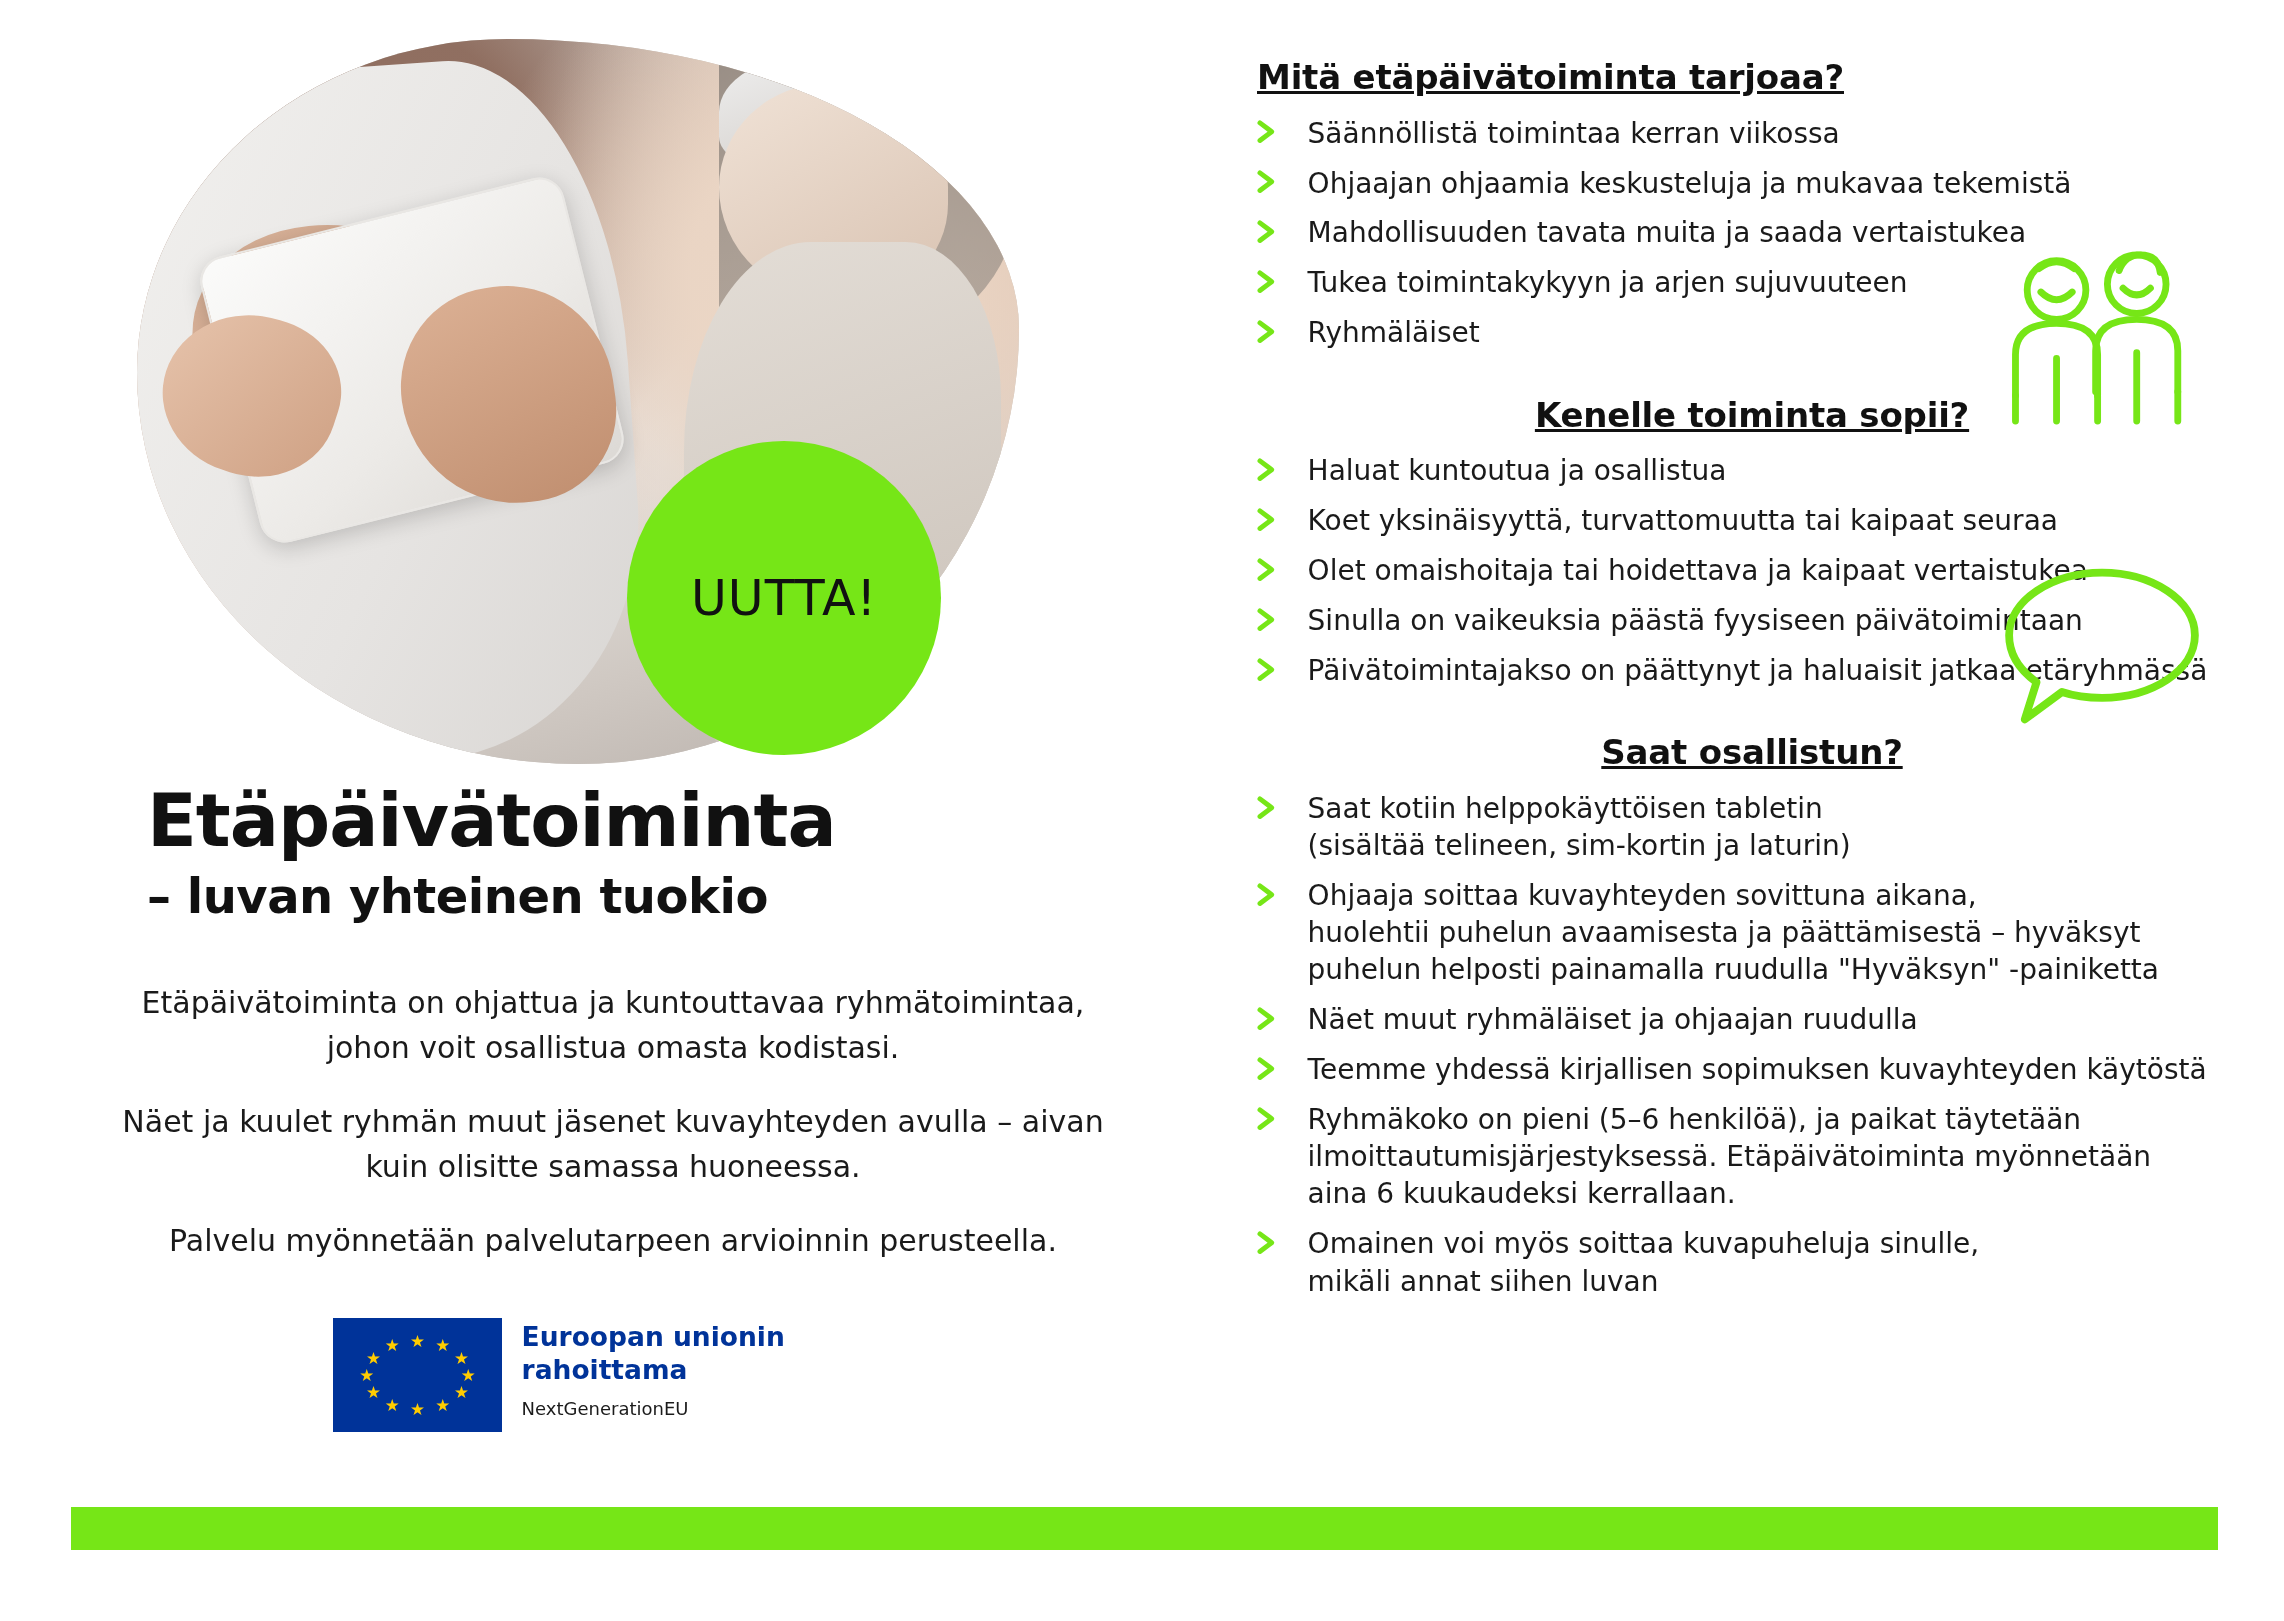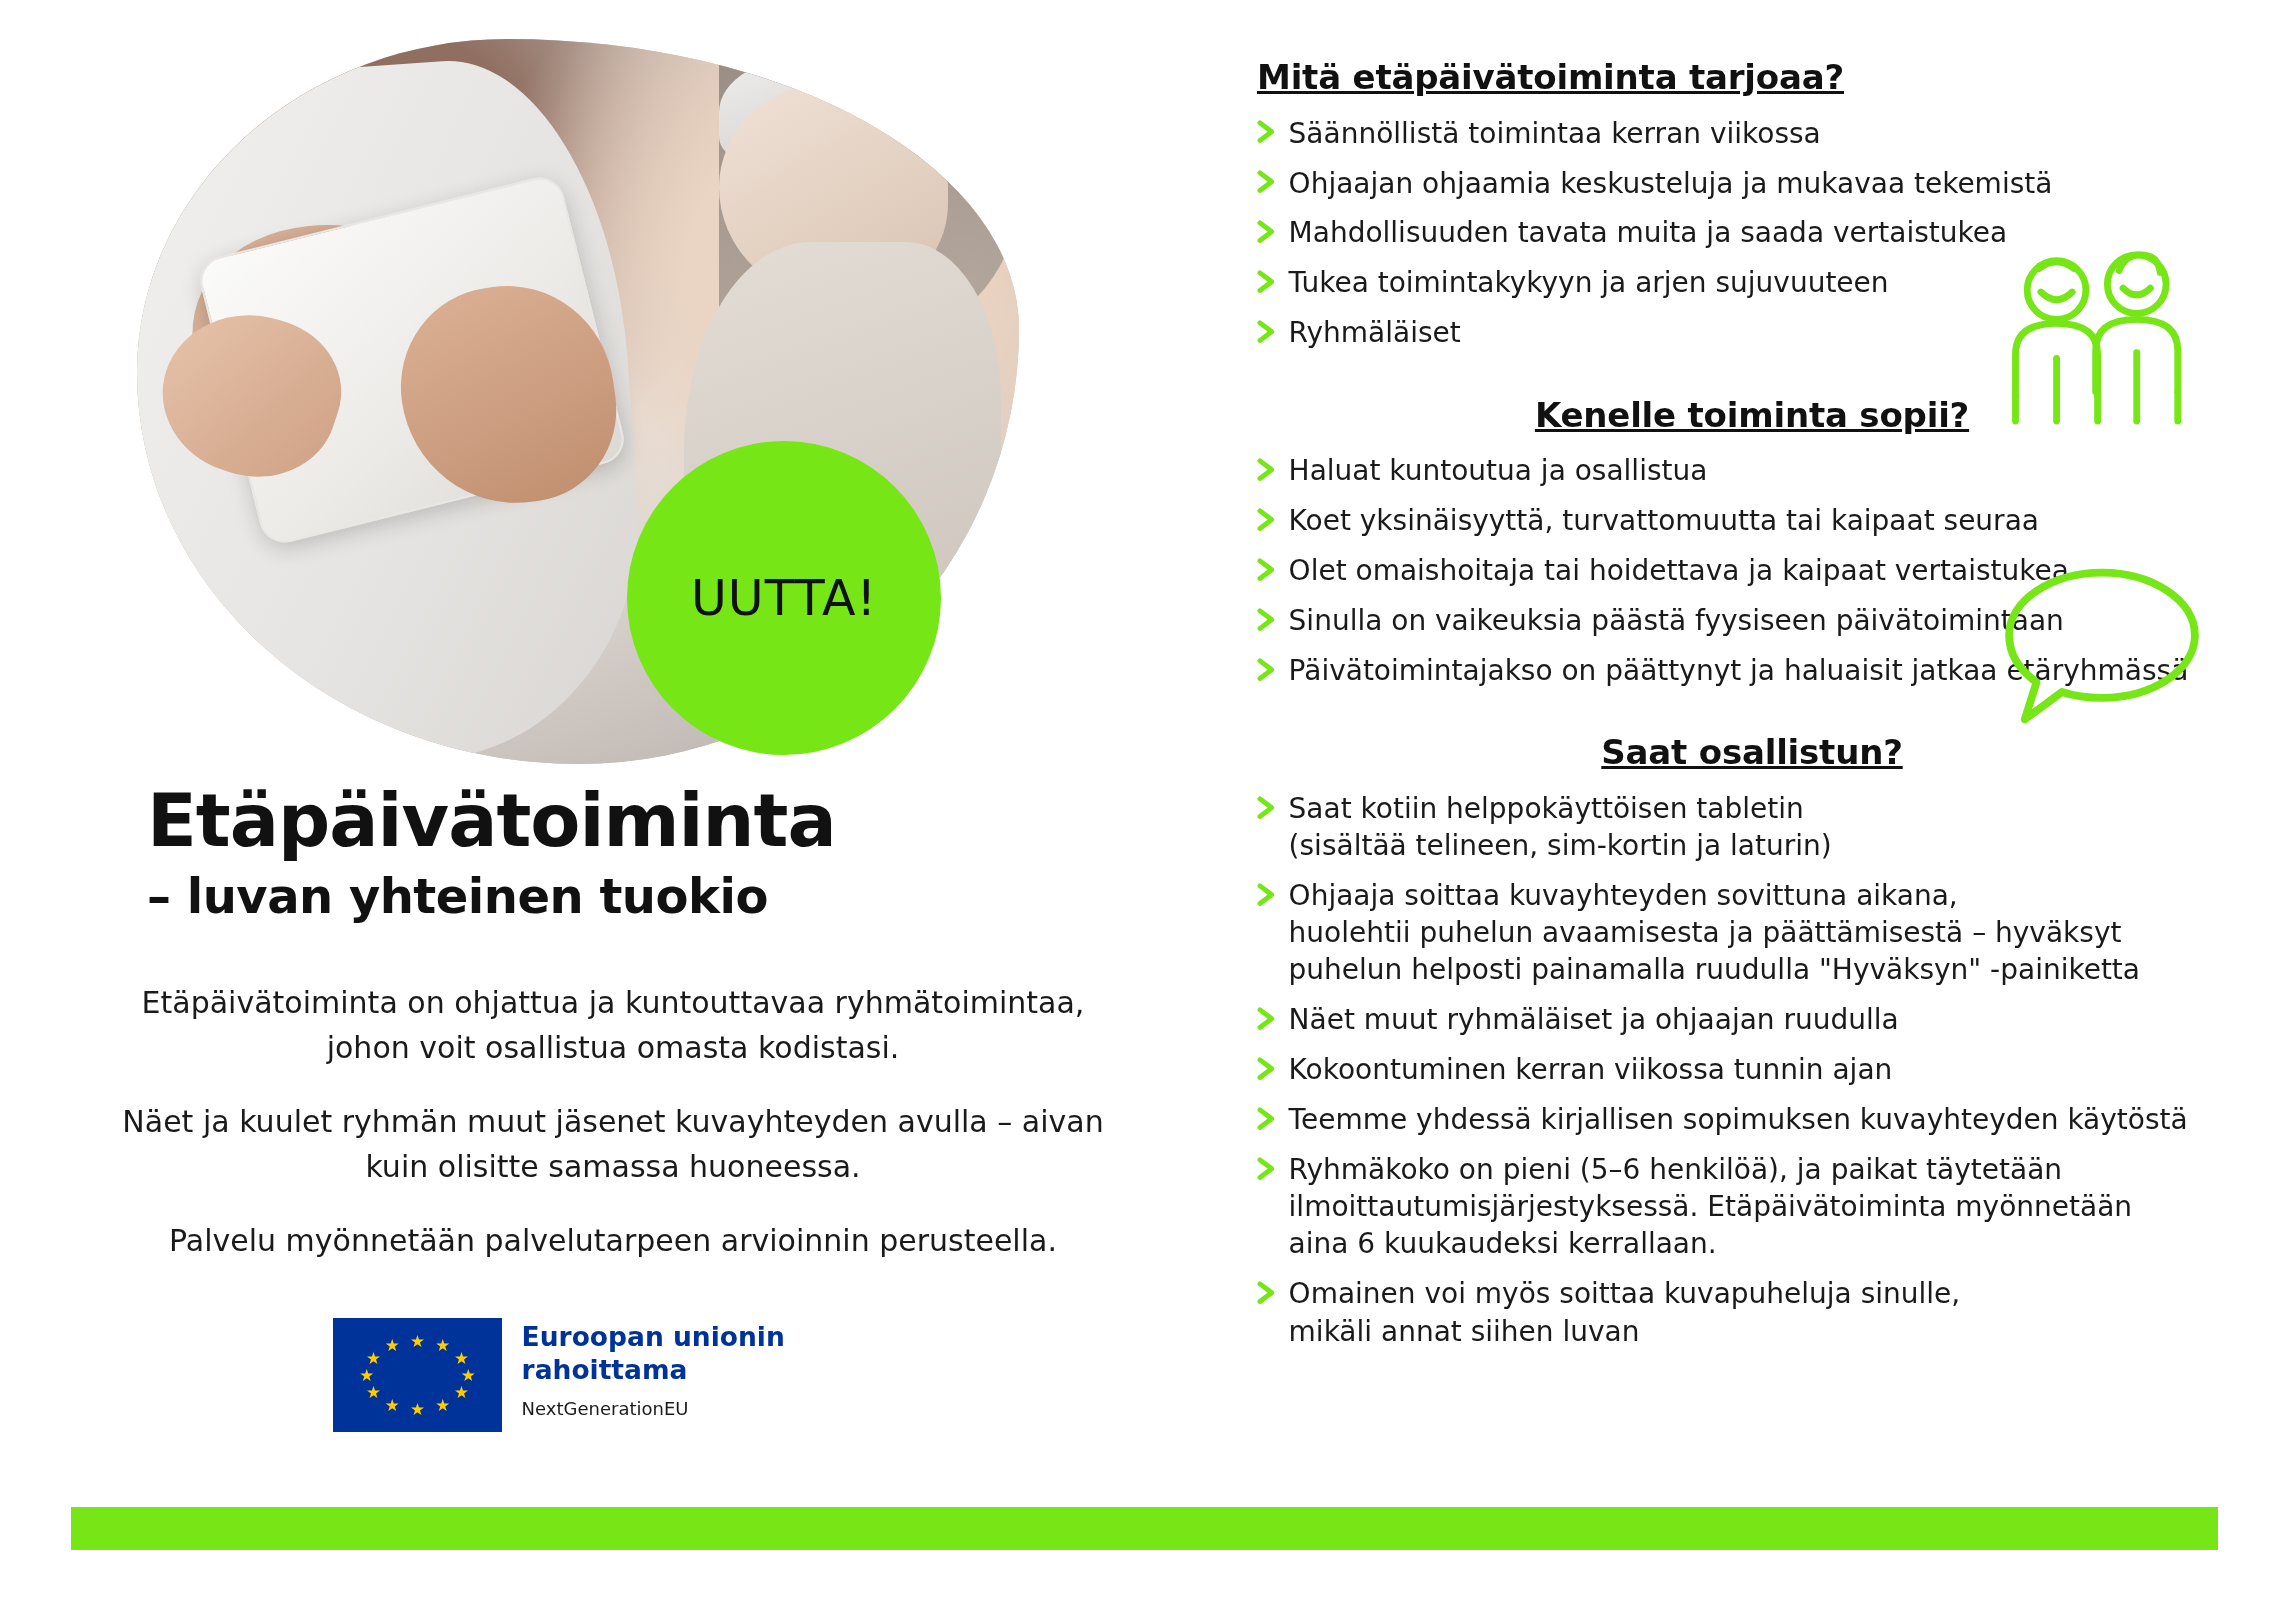--- a/index.html
+++ b/index.html
@@ -266,21 +266,21 @@
   .sec-heading.gap { margin-top: 43px; text-align: center; }
 
   ul.bullets {
     list-style: none;
     margin: 0;
     padding: 0;
   }
   ul.bullets li {
     display: flex;
     align-items: flex-start;
-    gap: 12px;
+    gap: 31px;
     margin-bottom: 12.7px;
   }
   .chev {
     flex: 0 0 auto;
     width: 19.6px;
     height: 27.4px;
     margin-top: 3.9px;
     position: relative;
   }
   .chev svg { display: block; }
@@ -517,28 +517,20 @@
             </svg>
           </span>
         <span class="btxt">Näet muut ryhmäläiset ja ohjaajan ruudulla</span>
       </li>
       <li>
         <span class="chev">
             <svg viewBox="0 0 20 28" width="19.6" height="27.4">
               <path d="M3 5 L15 14 L3 23" fill="none" stroke="#76e617" stroke-width="5" stroke-linecap="round" stroke-linejoin="round"></path>
             </svg>
           </span>
-        <span class="btxt">Kokoontuminen kerran viikossa tunnin ajan</span>
-      </li>
-      <li>
-        <span class="chev">
-            <svg viewBox="0 0 20 28" width="19.6" height="27.4">
-              <path d="M3 5 L15 14 L3 23" fill="none" stroke="#76e617" stroke-width="5" stroke-linecap="round" stroke-linejoin="round"></path>
-            </svg>
-          </span>
         <span class="btxt">Teemme yhdessä kirjallisen sopimuksen kuvayhteyden käytöstä</span>
       </li>
       <li>
         <span class="chev">
             <svg viewBox="0 0 20 28" width="19.6" height="27.4">
               <path d="M3 5 L15 14 L3 23" fill="none" stroke="#76e617" stroke-width="5" stroke-linecap="round" stroke-linejoin="round"></path>
             </svg>
           </span>
         <span class="btxt">Ryhmäkoko on pieni (5–6 henkilöä), ja paikat täytetään
 ilmoittautumisjärjestyksessä. Etäpäivätoiminta myönnetään

